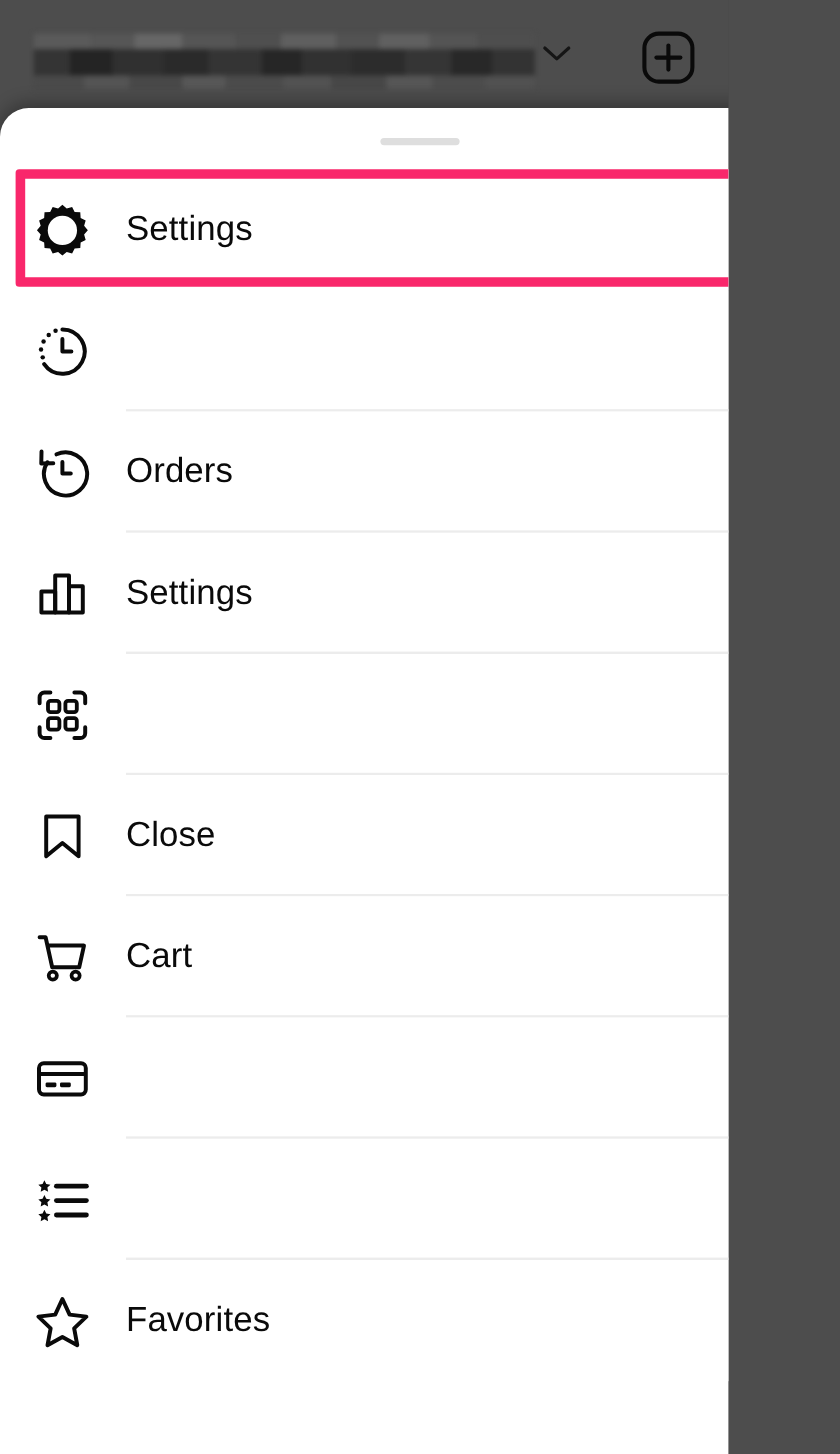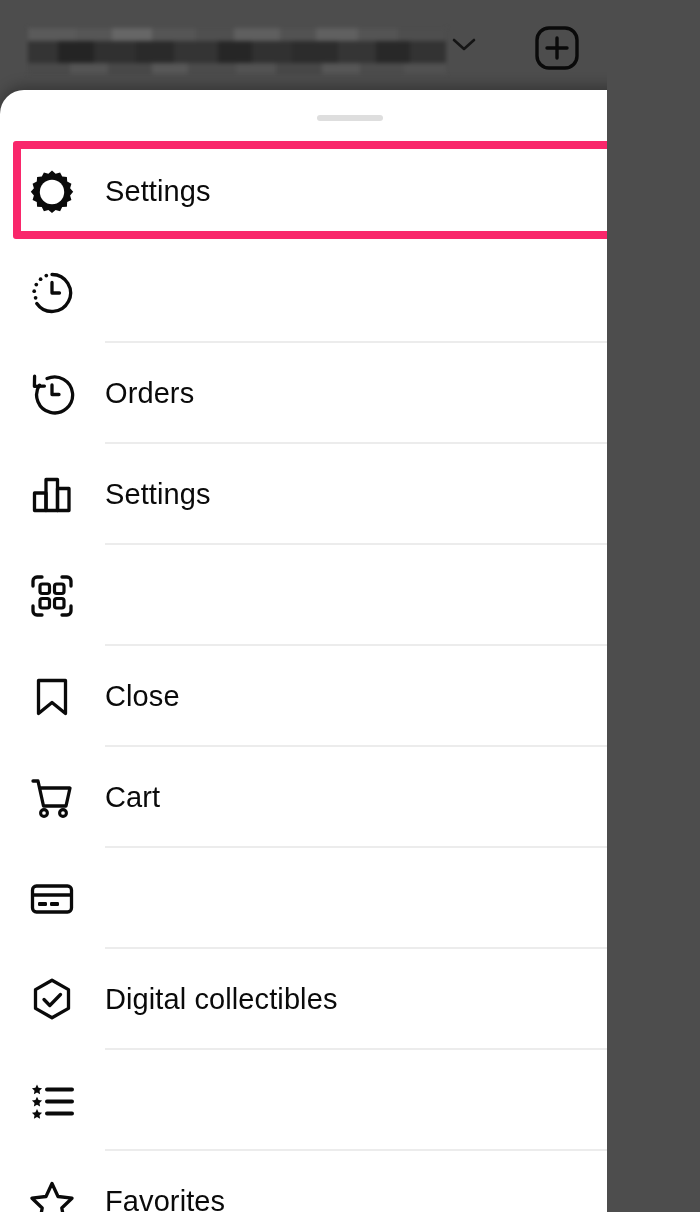--- a/index.html
+++ b/index.html
@@ -287,30 +287,20 @@
           <svg width="46" height="46" viewBox="0 0 46 46">
             <rect x="3.5" y="10" width="39" height="26" rx="4" fill="none" stroke="#0a0a0a" stroke-width="3.3"></rect>
             <line x1="3.5" y1="19" x2="42.5" y2="19" stroke="#0a0a0a" stroke-width="3.3"></line>
             <rect x="9" y="26" width="9" height="4" rx="1.2" fill="#0a0a0a"></rect>
             <rect x="21" y="26" width="9" height="4" rx="1.2" fill="#0a0a0a"></rect>
           </svg>
         </span>
         <span class="rowdiv"></span>
       </div>
 
-      <div class="menu-row">
-        <span class="icon">
-          <svg width="46" height="46" viewBox="0 0 46 46">
-            <path d="M23 3.2 L39.5 12.6 V31.4 L23 40.8 L6.5 31.4 V12.6 Z" fill="none" stroke="#0a0a0a" stroke-width="3.3" stroke-linejoin="round"></path>
-            <path d="M15 22.5 L20.8 28.5 L31.5 17.5" fill="none" stroke="#0a0a0a" stroke-width="3.3" stroke-linecap="round" stroke-linejoin="round"></path>
-          </svg>
-        </span>
-        <span class="label">Digital collectibles</span>
-        <span class="rowdiv"></span>
-      </div>
 
       <div class="menu-row">
         <span class="icon">
           <svg width="46" height="46" viewBox="0 0 46 46">
             <path d="M8 6.5 l1.55 3.2 3.5 0.5 -2.55 2.45 0.6 3.5 -3.1-1.65 -3.1 1.65 0.6-3.5 -2.55-2.45 3.5-0.5 Z" fill="#0a0a0a"></path>
             <path d="M8 18.8 l1.55 3.2 3.5 0.5 -2.55 2.45 0.6 3.5 -3.1-1.65 -3.1 1.65 0.6-3.5 -2.55-2.45 3.5-0.5 Z" fill="#0a0a0a"></path>
             <path d="M8 31.1 l1.55 3.2 3.5 0.5 -2.55 2.45 0.6 3.5 -3.1-1.65 -3.1 1.65 0.6-3.5 -2.55-2.45 3.5-0.5 Z" fill="#0a0a0a"></path>
             <line x1="18" y1="11.5" x2="43" y2="11.5" stroke="#0a0a0a" stroke-width="4" stroke-linecap="round"></line>
             <line x1="18" y1="23.5" x2="43" y2="23.5" stroke="#0a0a0a" stroke-width="4" stroke-linecap="round"></line>
             <line x1="18" y1="35.5" x2="43" y2="35.5" stroke="#0a0a0a" stroke-width="4" stroke-linecap="round"></line>

